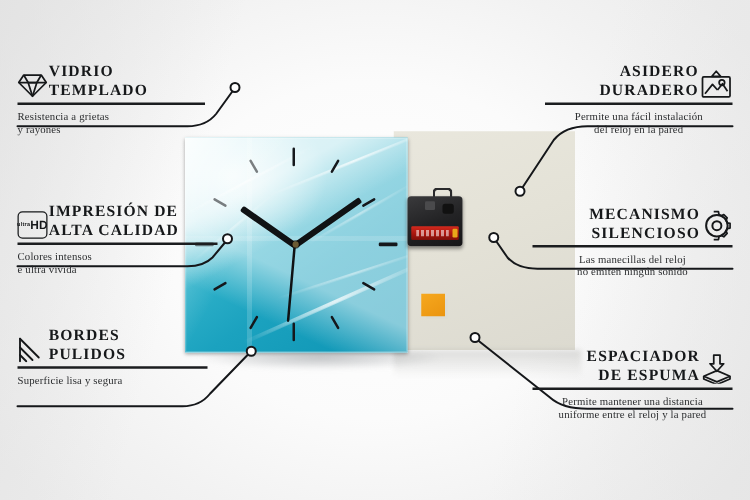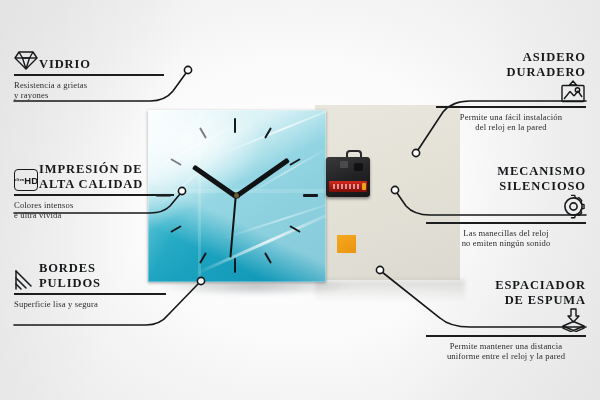--- a/index.html
+++ b/index.html
@@ -84,21 +84,21 @@
     box-shadow:3px 3px 0 -1px rgba(220,220,212,.9);
   }
 
   
   .wires{position:absolute;left:0;top:0;width:600px;height:400px;pointer-events:none;}
 
   
   .callout{position:absolute;}
   .callout .head{display:flex;align-items:flex-end;gap:1px;}
   .callout.left .head{justify-content:flex-start;}
-  .callout.right .head{justify-content:flex-end;flex-direction:column;}
+  .callout.right .head{justify-content:flex-end;}
   .title{
     font-family:"Liberation Serif", serif;
     font-weight:700;font-size:12.5px;line-height:14.5px;
     letter-spacing:.9px;color:#16181a;text-transform:uppercase;
   }
   .callout.left .title{text-align:left;}
   .callout.right .title{text-align:right;}
   .rule{height:1.6px;background:#1b1d1f;margin:3px 0 4px 0;}
   .desc{
     font-family:"Liberation Serif", serif;
@@ -204,20 +204,21 @@
         <g fill="none" stroke="#16181a" stroke-width="1.4" stroke-linejoin="round">
           <path d="M5,2 H19 L23,8 L12,19 L1,8 Z"></path>
           <path d="M1,8 H23"></path>
             <path d="M5,2 L8.5,8 L12,19"></path>
             <path d="M19,2 L15.5,8 L12,19"></path>
           <path d="M8.5,8 H15.5"></path>
         </g>
       </svg>
       <div>
         <div class="title">VIDRIO</div>
+        <div class="title">TEMPLADO</div>
       </div>
     </div>
     <div class="rule"></div>
     <div class="desc">Resistencia a grietas</div>
     <div class="desc">y rayones</div>
   </div>
 
   <div class="callout left c-impresion">
     <div class="head">
       <div class="hd-badge">

